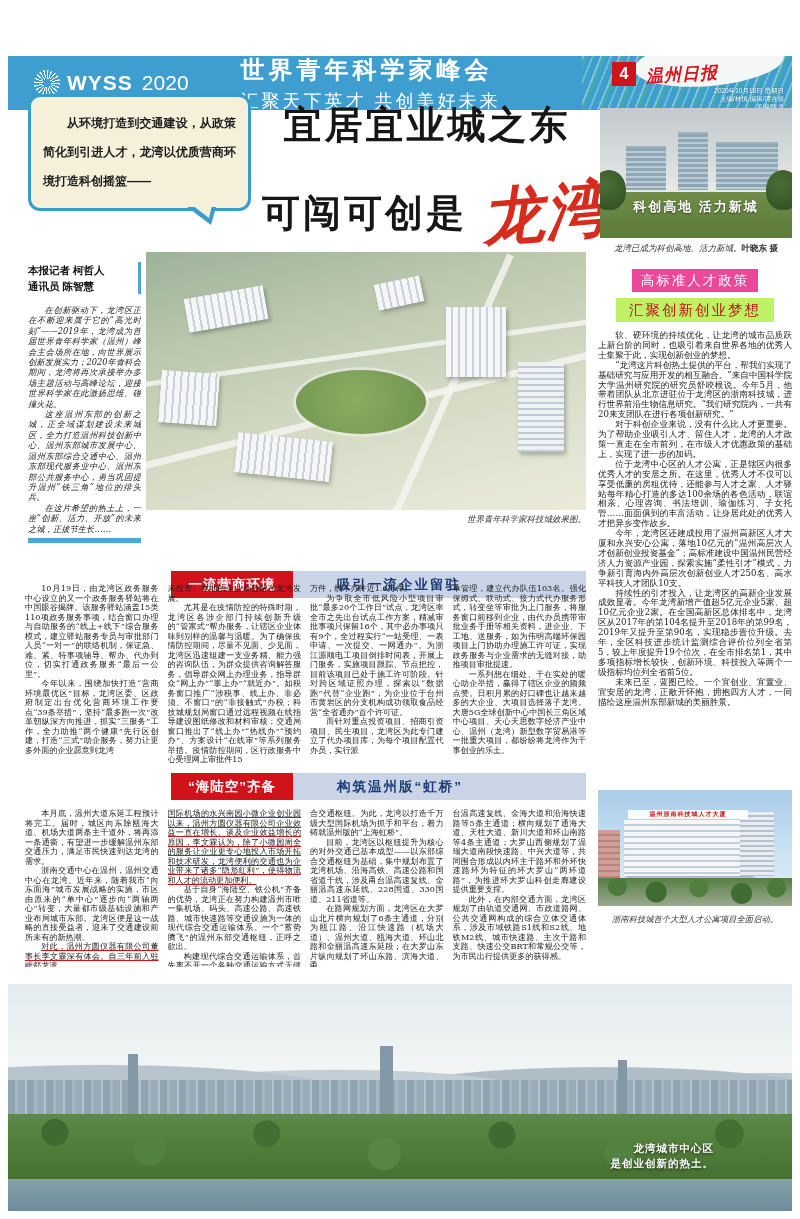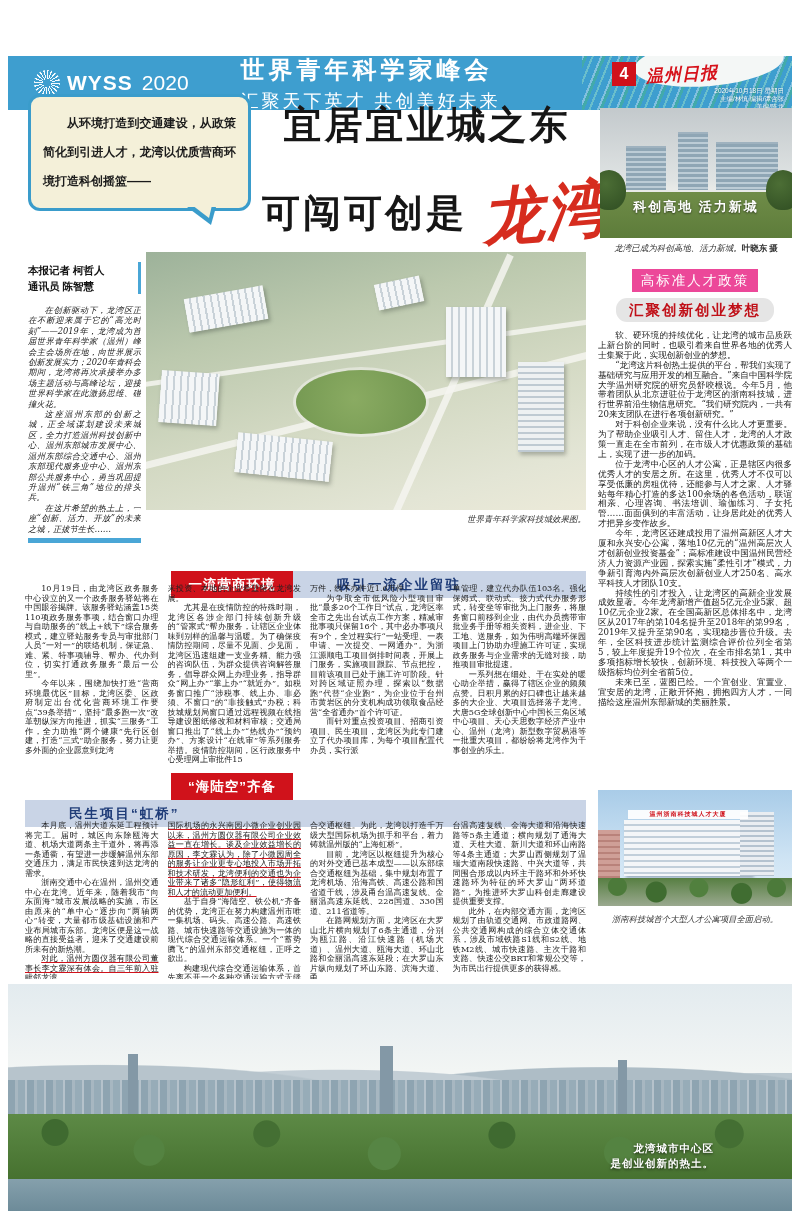--- a/index.html
+++ b/index.html
@@ -41,21 +41,21 @@
   
   .photo-top { position:absolute; left:600px; top:108px; width:192px; height:130px; overflow:hidden; background:linear-gradient(180deg,#c3c9cc 0%,#dfe3e3 55%,#e8eae8 62%); }
   .tp-b { position:absolute; background:repeating-linear-gradient(180deg,#8fa6b5 0 3px,#bcccd6 3px 5px); border-top:2px solid #9fb2bf; }
   .tp-b1 { left:26px; top:38px; width:40px; height:44px; }
   .tp-b2 { left:78px; top:24px; width:30px; height:58px; }
   .tp-b3 { left:116px; top:34px; width:62px; height:48px; }
   .tp-lawn { position:absolute; left:0; bottom:0; width:100%; height:46px; background:linear-gradient(180deg,#6f8c48 0%,#5d7c3a 100%); }
   .tp-tree { position:absolute; width:34px; height:40px; border-radius:50% 50% 45% 45%; background:radial-gradient(circle at 40% 35%, #4c6e35, #2f4d22); bottom:28px; }
   .tp-overlay { position:absolute; left:0; right:0; bottom:22px; text-align:center; color:#fff; font-weight:bold; font-size:13px; letter-spacing:2px; text-shadow:0 1px 2px rgba(0,0,0,.55); }
   .cap-top { position:absolute; left:598px; top:243px; width:196px; text-align:center; font-family:"DejaVu Serif",serif; font-style:italic; font-size:8.5px; color:#333; }
-  .cap-top b { font-style:normal; font-family:Liberation Serif, serif; }
+  .cap-top b { font-style:normal; font-family:Liberation Sans, sans-serif; }
 
   
   .byline { position:absolute; left:28px; top:262px; width:113px; }
   .byline-head { border-right:3px solid #4AA6D6; padding-right:8px; font-size:10.5px; font-weight:bold; line-height:16px; color:#111; }
   .intro { margin-top:11px; max-height:230px; overflow:hidden; font-family:"DejaVu Serif",serif; font-style:italic; font-size:8.3px; line-height:10.4px; color:#222; text-align:justify; }
   .intro p { text-indent:2em; }
   .blue-bar { position:absolute; left:28px; top:538px; width:113px; height:5px; background:#4AA6D6; }
 
   
   .aerial { position:absolute; left:146px; top:252px; width:440px; height:258px; overflow:hidden;
@@ -69,32 +69,32 @@
   .a-b1 { left:40px; top:40px; width:80px; height:34px; transform:rotate(-10deg); }
   .a-b2 { left:90px; top:185px; width:95px; height:40px; transform:rotate(6deg); }
   .a-b3 { left:300px; top:55px; width:60px; height:70px; }
   .a-b4 { left:372px; top:110px; width:46px; height:90px; background:repeating-linear-gradient(180deg,#eef1f2 0 4px,#bfcad2 4px 6px); }
   .a-b5 { left:230px; top:28px; width:46px; height:26px; transform:rotate(-12deg); }
   .a-b6 { left:14px; top:120px; width:58px; height:52px; transform:rotate(4deg); }
   .cap-aerial { position:absolute; left:360px; top:514px; width:226px; text-align:right; font-family:"DejaVu Serif",serif; font-style:italic; font-size:8.5px; color:#333; }
 
   
   .r-tag { position:absolute; left:632px; top:269px; width:126px; height:23px; background:#ec4899; color:#fff; font-weight:normal; font-size:13.5px; line-height:23px; text-align:center; letter-spacing:2px; }
-  .r-sub { position:absolute; left:616px; top:298px; width:158px; height:24px; background:#e5e5e5; color:#C01018; font-weight:bold; font-size:14.5px; line-height:24px; text-align:center; letter-spacing:2px;border-radius:11px; }
+  .r-sub { position:absolute; left:616px; top:298px; width:158px; height:24px; background:#bef264; color:#C01018; font-weight:normal; font-size:14.5px; line-height:24px; text-align:center; letter-spacing:2px; }
   .r-body { position:absolute; left:598px; top:331px; width:194px; height:426px; overflow:hidden;
      font-family:"DejaVu Serif",serif; font-size:8.6px; line-height:9.9px; color:#222; text-align:justify; }
   .r-body p { text-indent:2em; }
 
   
   .sec-head { position:absolute; left:25px; width:561px; height:27px; display:flex; }
-  .sec1-head { top:547px;margin-top:24px; } .sec2-head { top:773px;flex-direction:column; }
+  .sec1-head { top:547px;margin-top:24px; } .sec2-head { top:773px; }
   .sec-tag { margin-left:146px; width:122px; background:#D0121B; color:#fff; font-weight:bold; font-size:13.5px; line-height:27px; text-align:center; letter-spacing:1px; }
   .sec-title { flex:1; background:#C9D4E6; color:#1F3C78; font-weight:bold; font-size:13.5px; line-height:27px; padding-left:44px; letter-spacing:2px; }
   .sec-cols { position:absolute; left:25px; width:561px; display:flex; gap:9px; }
-  .sec1-cols { top:584px; height:183px; } .sec2-cols { top:809px; height:158px;margin-top:12px; }
+  .sec1-cols { top:584px; height:183px; } .sec2-cols { top:809px; height:158px; }
   .col { flex:1; overflow:hidden; font-family:"DejaVu Serif",serif; font-size:8.1px; line-height:9.5px; color:#222; text-align:justify; }
   .col p { text-indent:2em; }
   .col p.cont { text-indent:0; }
   .ru { text-decoration:underline; text-decoration-color:#D0121B; text-underline-offset:1px; }
 
   
   .photo-mid { position:absolute; left:598px; top:790px; width:194px; height:116px; overflow:hidden; background:linear-gradient(180deg,#a9cce8 0%,#cfe4f4 60%,#e3eff8 100%); }
   .mb-bldg { position:absolute; left:26px; top:30px; width:128px; height:56px; background:repeating-linear-gradient(180deg,#f4f6f8 0 4px,#c2cfda 4px 6px); box-shadow:2px 2px 3px rgba(40,60,80,.35); }
   .mb-wing { position:absolute; left:142px; top:22px; width:34px; height:64px; background:repeating-linear-gradient(180deg,#e9edf1 0 3px,#b4c2cf 3px 5px); }
   .mb-sign { position:absolute; left:30px; top:20px; width:120px; height:9px; background:rgba(255,255,255,.92); color:#D0121B; font-size:6px; font-weight:bold; line-height:9px; text-align:center; letter-spacing:1px; overflow:hidden; }
@@ -241,21 +241,21 @@
       <p>而针对重点投资项目、招商引资项目、民生项目，龙湾区为此专门建立了代办项目库，为每个项目配置代办员，实行派</p>
     </div>
     <div class="col">
       <p class="cont">单管理，建立代办队伍103名。强化保姆式、联动式、接力式代办服务形式，转变坐等审批为上门服务，将服务窗口前移到企业，由代办员携带审批业务手册等相关资料，进企业、下工地、送服务，如为伟明高端环保园项目上门协助办理施工许可证，实现政务服务与企业需求的无缝对接，助推项目审批提速。</p>
       <p>一系列想在细处、干在实处的暖心助企举措，赢得了辖区企业的频频点赞。日积月累的好口碑也让越来越多的大企业、大项目选择落子龙湾。大唐5G全球创新中心中国长三角区域中心项目、天心天思数字经济产业中心、温州（龙湾）新型数字贸易港等一批重大项目，都纷纷将龙湾作为干事创业的乐土。</p>
     </div>
   </div>
 
   <div class="sec-head sec2-head">
     <div class="sec-tag">“海陆空”齐备</div>
-    <div class="sec-title">民生项目“虹桥”</div>
+    <div class="sec-title">构筑温州版“虹桥”</div>
   </div>
   <div class="sec-cols sec2-cols">
     <div class="col">
       <p>本月底，温州大道东延工程预计将完工。届时，城区向东除瓯海大道、机场大道两条主干道外，将再添一条通衢，有望进一步缓解温州东部交通压力，满足市民快速到达龙湾的需求。</p>
       <p>浙南交通中心在温州，温州交通中心在龙湾。近年来，随着我市“向东面海”城市发展战略的实施，市区由原来的“单中心”逐步向“两轴两心”转变，大量都市级基础设施和产业布局城市东部。龙湾区便是这一战略的直接受益者，迎来了交通建设前所未有的新热潮。</p>
       <p class="ru">对此，温州方圆仪器有限公司董事长李文霖深有体会。自三年前入驻毗邻龙湾</p>
     </div>
     <div class="col">
       <p class="cont ru">国际机场的永兴南园小微企业创业园以来，温州方圆仪器有限公司企业效益一直在增长。谈及企业效益增长的原因，李文霖认为，除了小微园周全的服务让企业更专心地投入市场开拓和技术研发，龙湾便利的交通也为企业带来了诸多“隐形红利”，使得物流和人才的流动更加便利。</p>
       <p>基于自身“海陆空、铁公机”齐备的优势，龙湾正在努力构建温州市唯一集机场、码头、高速公路、高速铁路、城市快速路等交通设施为一体的现代综合交通运输体系。一个“蓄势腾飞”的温州东部交通枢纽，正呼之欲出。</p>

